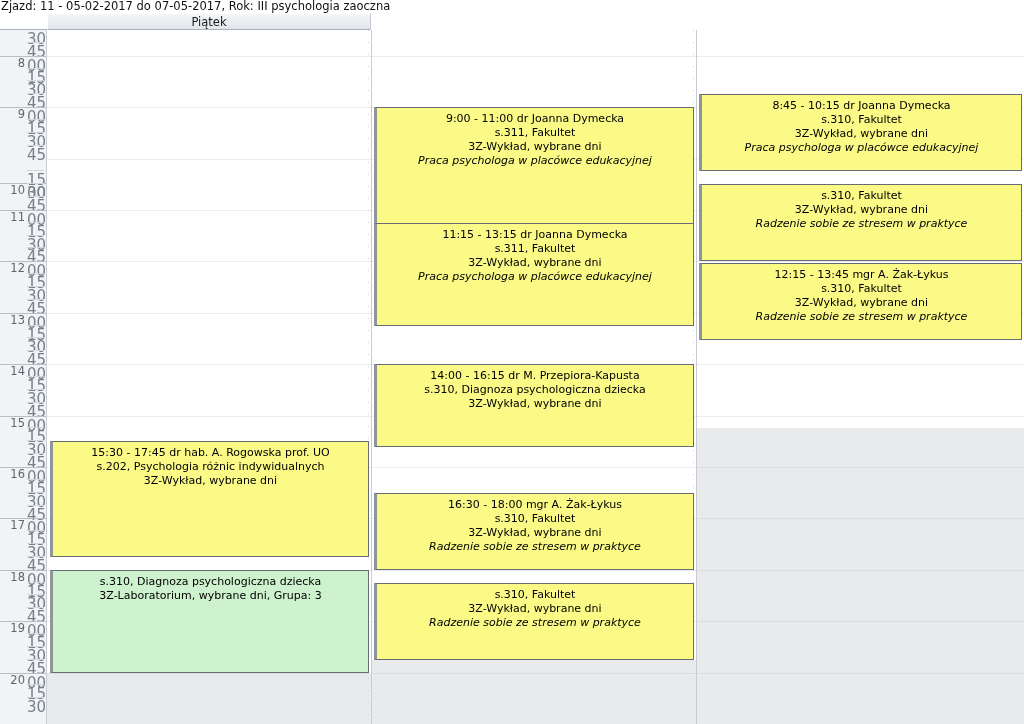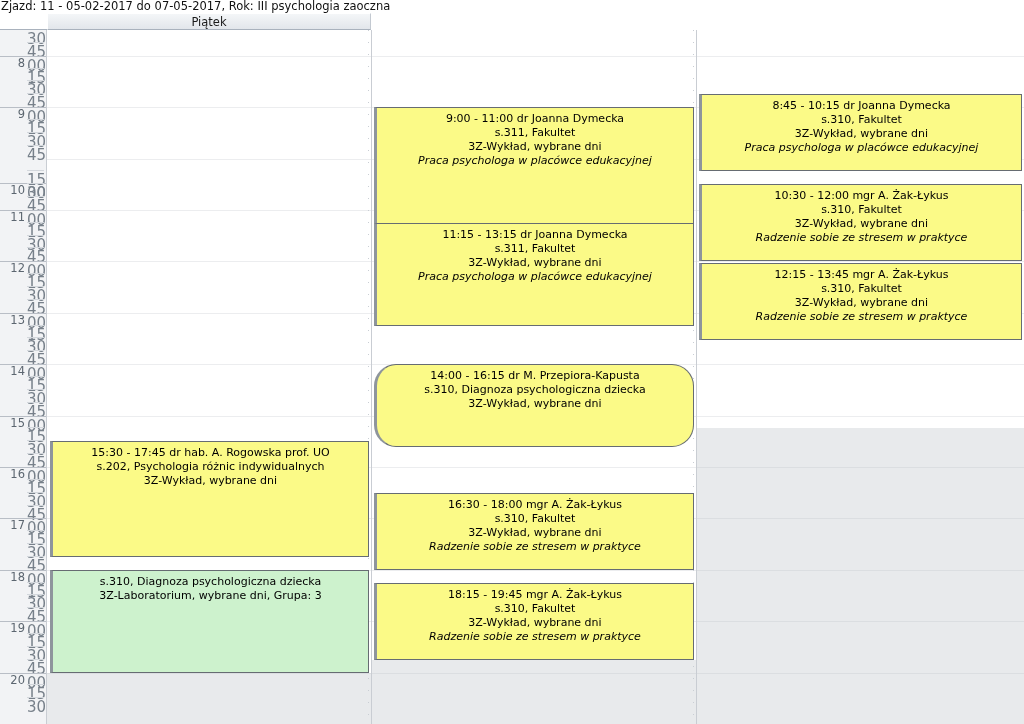--- a/index.html
+++ b/index.html
@@ -415,45 +415,43 @@
       <span class="ev-line">s.311, Fakultet</span>
       <span class="ev-line">3Z-Wykład, wybrane dni</span>
       <span class="ev-line subject">Praca psychologa w placówce edukacyjnej</span>
     </div>
     <div class="event yellow" style="left: 374px; width: 320px; top: 192.778px; height: 102.815px;">
       <span class="ev-line">11:15 - 13:15 dr Joanna Dymecka</span>
       <span class="ev-line">s.311, Fakultet</span>
       <span class="ev-line">3Z-Wykład, wybrane dni</span>
       <span class="ev-line subject">Praca psychologa w placówce edukacyjnej</span>
     </div>
-    <div class="event yellow" style="left: 374px; width: 320px; top: 334.148px; height: 83px; border-radius: 22px;">
+    <div class="event yellow" style="left: 374px; width: 320px; top: 334.148px; height: 83px;">
       <span class="ev-line">14:00 - 16:15 dr M. Przepiora-Kapusta</span>
       <span class="ev-line">s.310, Diagnoza psychologiczna dziecka</span>
       <span class="ev-line">3Z-Wykład, wybrane dni</span>
     </div>
     <div class="event yellow" style="left: 374px; width: 320px; top: 462.667px; height: 77.1111px;">
       <span class="ev-line">16:30 - 18:00 mgr A. Żak-Łykus</span>
       <span class="ev-line">s.310, Fakultet</span>
       <span class="ev-line">3Z-Wykład, wybrane dni</span>
       <span class="ev-line subject">Radzenie sobie ze stresem w praktyce</span>
     </div>
     <div class="event yellow" style="left: 374px; width: 320px; top: 552.63px; height: 77.1111px;">
-      <span class="ev-line">18:15 - 19:45 mgr A. Żak-Łykus</span>
       <span class="ev-line">s.310, Fakultet</span>
       <span class="ev-line">3Z-Wykład, wybrane dni</span>
       <span class="ev-line subject">Radzenie sobie ze stresem w praktyce</span>
     </div>
     <div class="event yellow" style="left: 699px; width: 323px; top: 64.2593px; height: 77.1111px;">
       <span class="ev-line">8:45 - 10:15 dr Joanna Dymecka</span>
       <span class="ev-line">s.310, Fakultet</span>
       <span class="ev-line">3Z-Wykład, wybrane dni</span>
       <span class="ev-line subject">Praca psychologa w placówce edukacyjnej</span>
     </div>
     <div class="event yellow" style="left: 699px; width: 323px; top: 154.222px; height: 77.1111px;">
-      <span class="ev-line">10:30 - 12:00 mgr A. Żak-Łykus</span>
       <span class="ev-line">s.310, Fakultet</span>
       <span class="ev-line">3Z-Wykład, wybrane dni</span>
       <span class="ev-line subject">Radzenie sobie ze stresem w praktyce</span>
     </div>
     <div class="event yellow" style="left: 699px; width: 323px; top: 233px; height: 77.1111px;">
       <span class="ev-line">12:15 - 13:45 mgr A. Żak-Łykus</span>
       <span class="ev-line">s.310, Fakultet</span>
       <span class="ev-line">3Z-Wykład, wybrane dni</span>
       <span class="ev-line subject">Radzenie sobie ze stresem w praktyce</span>
     </div>

